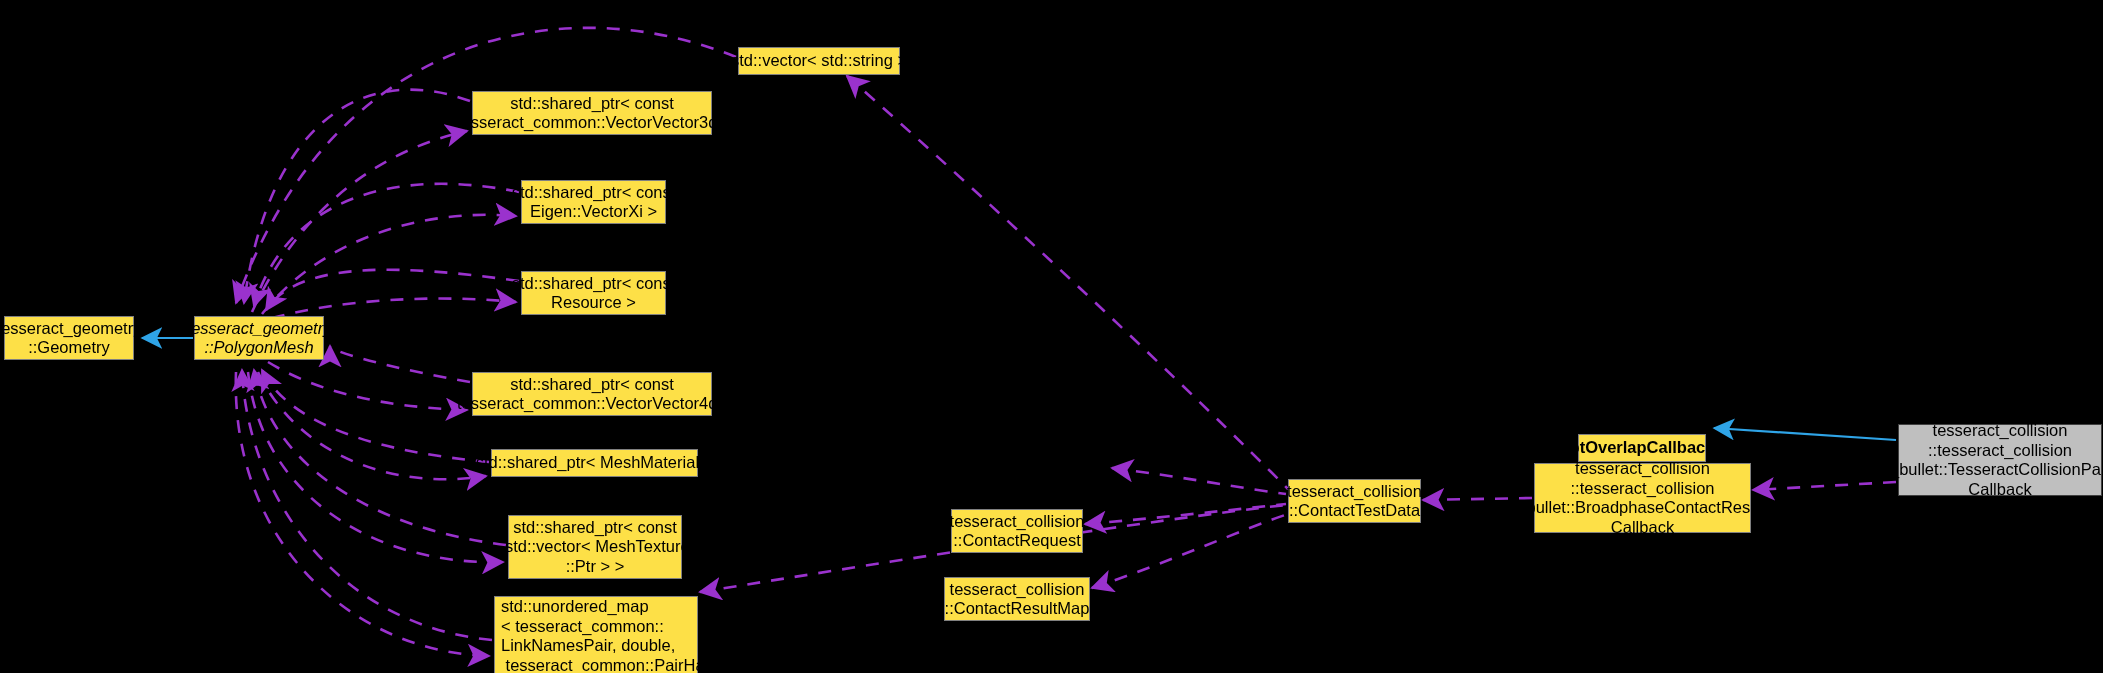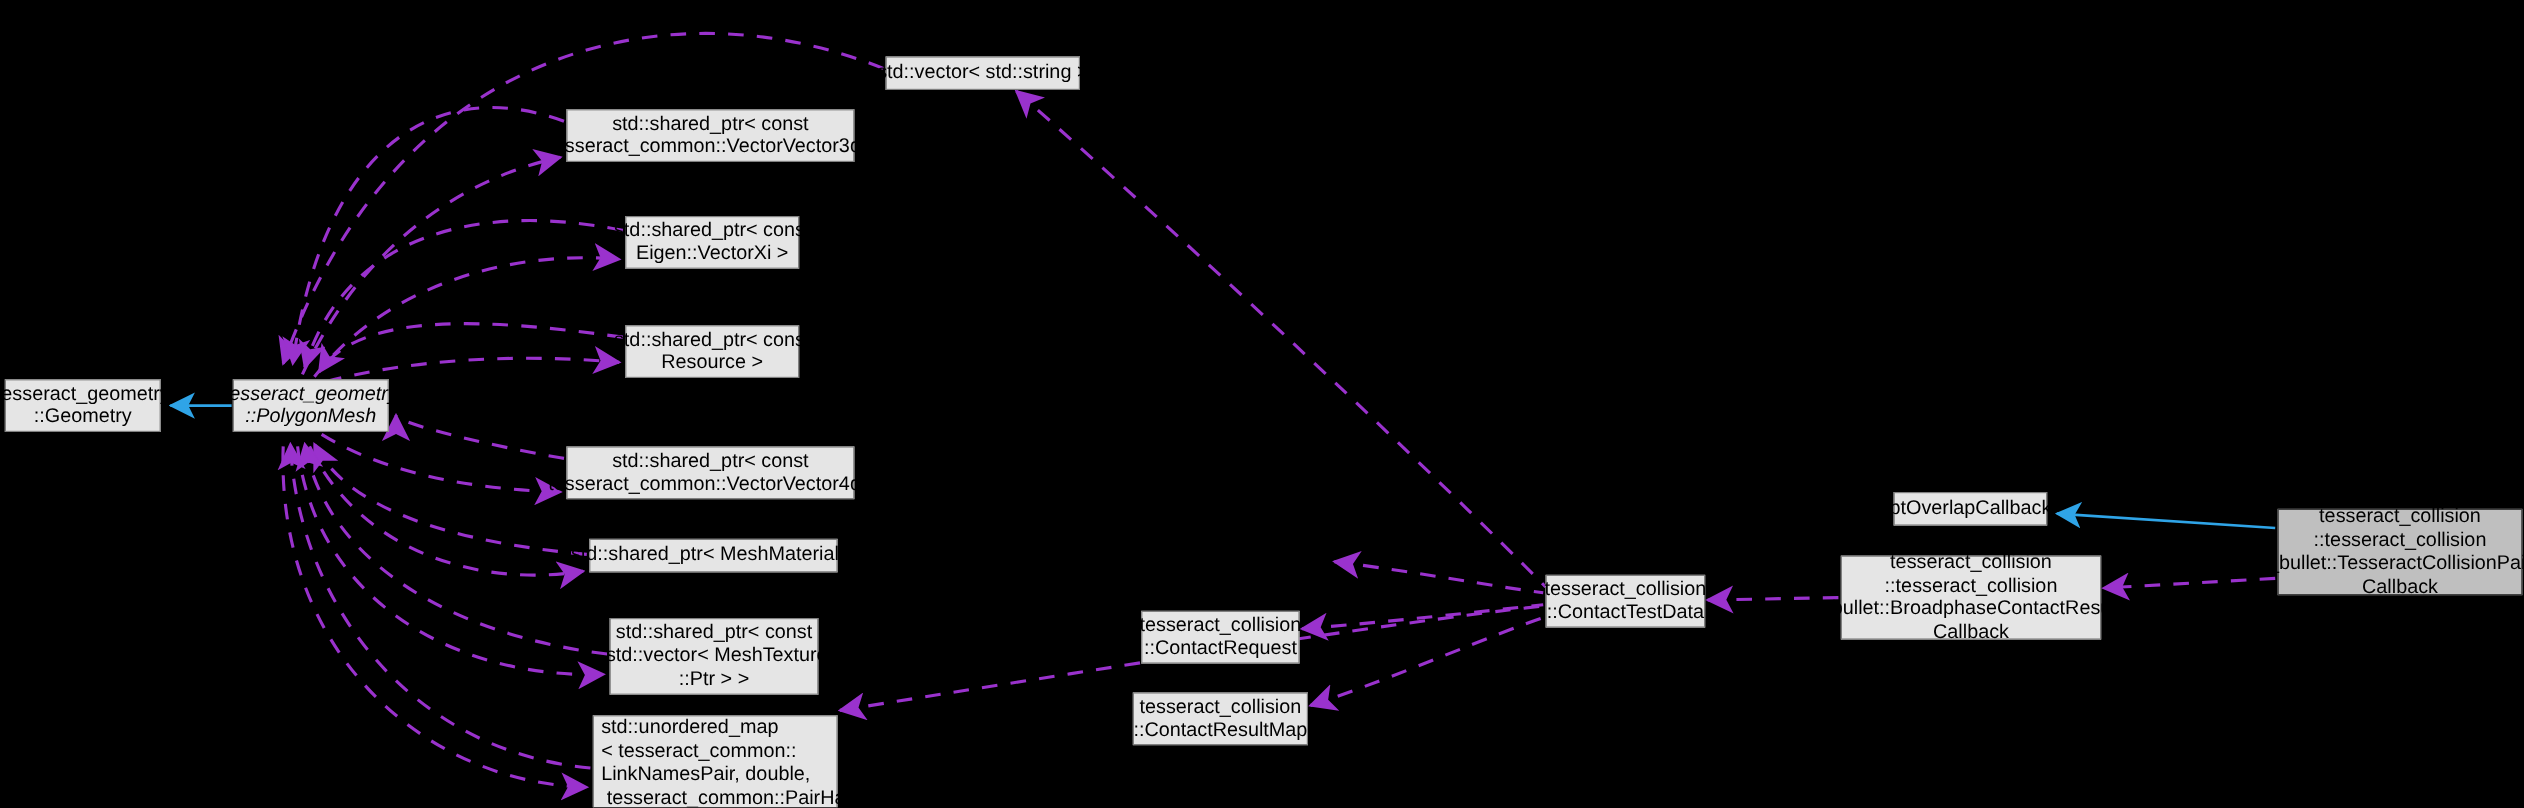--- a/index.html
+++ b/index.html
@@ -20,21 +20,21 @@
     position: absolute;
     left: 0;
     top: 0;
     width: 2103px;
     height: 673px;
     pointer-events: none;
   }
   .node {
     position: absolute;
     box-sizing: border-box;
-    background: #e5e5e5;
+    background: #fde047;
     border: 1px solid #808080;
     color: #000000;
     font-size: 16.5px;
     line-height: 19.5px;
     text-align: center;
     display: flex;
     align-items: center;
     justify-content: center;
     padding: 2px 6px;
     white-space: pre;
@@ -189,21 +189,21 @@
   <div class="node" style="left:944px;top:577px;width:146px;height:44px;">
     <span class="node-label">tesseract_collision
 ::ContactResultMap</span>
   </div>
 
   <div class="node" style="left:1288px;top:479px;width:133px;height:44px;">
     <span class="node-label">tesseract_collision
 ::ContactTestData</span>
   </div>
 
-  <div class="node" style="left:1578px;top:410px;width:128px;height:28px;">
+  <div class="node" style="left:1578px;top:434px;width:128px;height:28px;font-weight:bold;">
     <span class="node-label">btOverlapCallback</span>
   </div>
 
   <div class="node" style="left:1534px;top:463px;width:217px;height:70px;">
     <span class="node-label">tesseract_collision
 ::tesseract_collision
 _bullet::BroadphaseContactResult
 Callback</span>
   </div>
 

